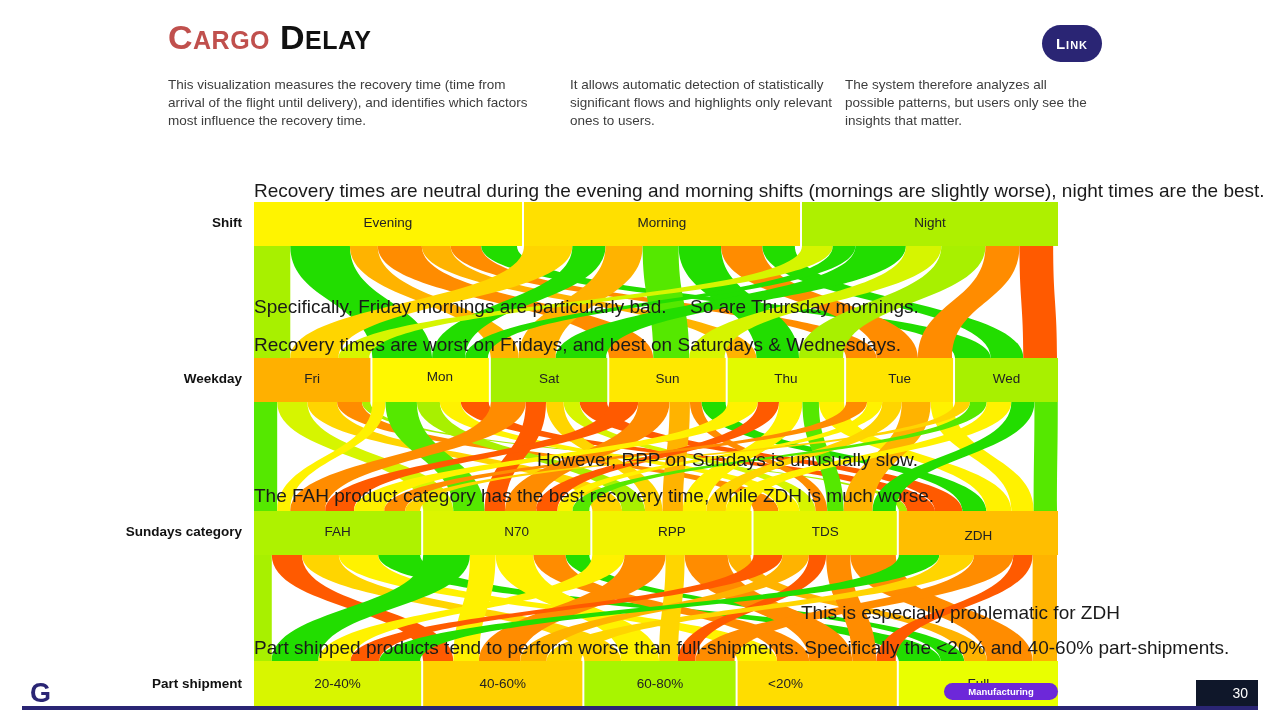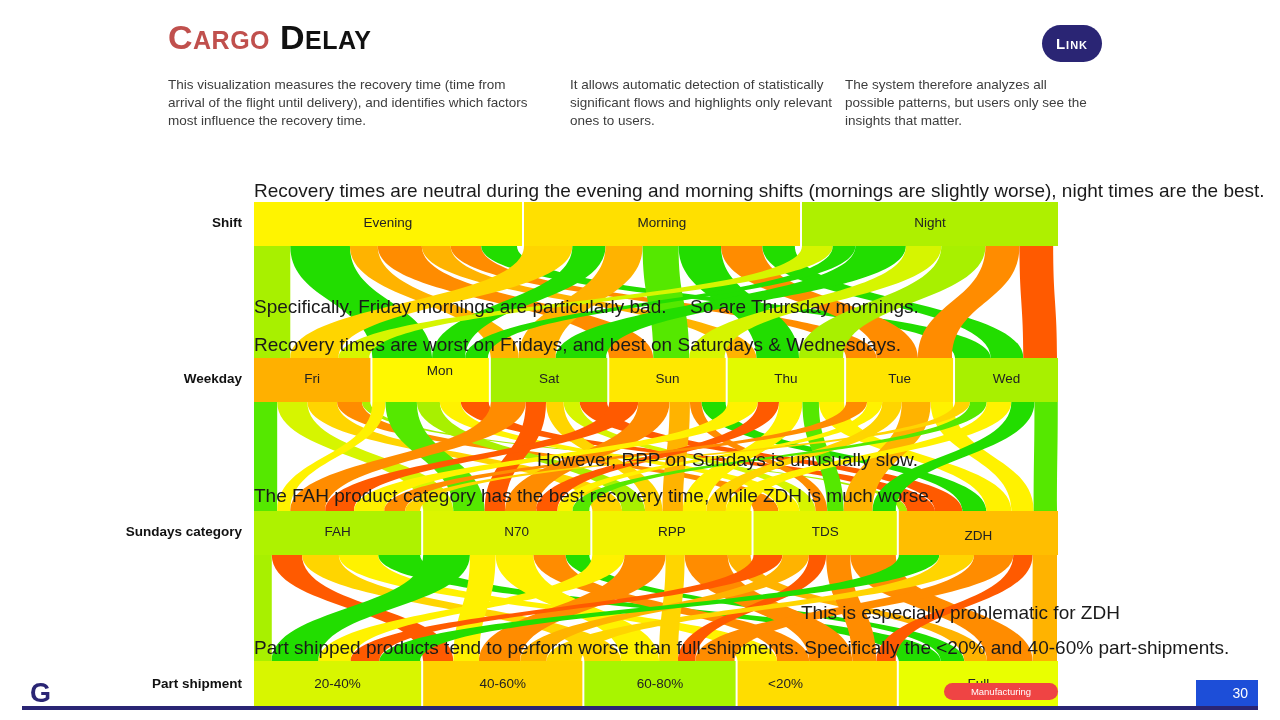--- a/index.html
+++ b/index.html
@@ -68,42 +68,43 @@
     font-size:19px; color:#1a1a1a;
     white-space:nowrap;
     pointer-events:none;
   }
 
   #manufacturing-badge {
     position:absolute;
     left:944px; top:683px;
     width:114px; height:17px;
     border-radius:9px;
-    background:#ef4444; color:#ffffff;
+    background:#6d28d9; color:#ffffff;
     font-size:9.5px;
     display:flex; align-items:center; justify-content:center;
     cursor:pointer;
+    font-weight:bold;
   }
 
   
   #footer-rule {
     position:absolute; left:22px; top:706px;
     width:1236px; height:4px; background:#2a2574;
   }
   #logo-g {
     position:absolute; left:30px; top:681px;
     width:22px; height:24px;
     font-family:"Liberation Sans", sans-serif;
     font-size:27px; font-weight:700; color:#2a2574;
     line-height:24px;
   }
   #page-number {
     position:absolute; left:1196px; top:680px;
     width:62px; height:26px;
-    background:#1d4ed8; color:#ffffff;
+    background:#0f172a; color:#ffffff;
     font-size:14px;
     display:flex; align-items:center; justify-content:flex-end;
     padding-right:10px;
   }
 </style>
 </head>
 <body>
 
 <div id="title"><span class="w1"><span class="cap">C</span><span class="sm">ARGO</span></span>&nbsp;<span class="w2"><span class="cap">D</span><span class="sm">ELAY</span></span></div>
 
@@ -223,21 +224,21 @@
       <div class="row-label" style="top: 43px;">Shift</div>
       <div class="row-label" style="top: 199px;">Weekday</div>
       <div class="row-label" style="top: 352px;">Sundays category</div>
       <div class="row-label" style="top: 504px;">Part shipment</div>
     </div>
   <div id="node-labels">
       <div class="node-label" style="left: 254px; width: 268px; top: 43px;">Evening</div>
       <div class="node-label" style="left: 524px; width: 276px; top: 43px;">Morning</div>
       <div class="node-label" style="left: 802px; width: 256px; top: 43px;">Night</div>
       <div class="node-label" style="left: 254px; width: 116.424px; top: 199px;">Fri</div>
-      <div class="node-label" style="left: 372.424px; width: 135px; top: 191px;">Mon</div>
+      <div class="node-label" style="left: 372.424px; width: 135px; top: 197px;">Mon</div>
       <div class="node-label" style="left: 490.848px; width: 116.424px; top: 199px;">Sat</div>
       <div class="node-label" style="left: 609.272px; width: 116.424px; top: 199px;">Sun</div>
       <div class="node-label" style="left: 727.696px; width: 116.424px; top: 199px;">Thu</div>
       <div class="node-label" style="left: 846.12px; width: 106.92px; top: 199px;">Tue</div>
       <div class="node-label" style="left: 955.04px; width: 102.96px; top: 199px;">Wed</div>
       <div class="node-label" style="left: 254px; width: 167.16px; top: 352px;">FAH</div>
       <div class="node-label" style="left: 423.16px; width: 187px; top: 352px;">N70</div>
       <div class="node-label" style="left: 592.32px; width: 159.2px; top: 352px;">RPP</div>
       <div class="node-label" style="left: 753.52px; width: 143.28px; top: 352px;">TDS</div>
       <div class="node-label" style="left: 898.8px; width: 127px; top: 356px; padding-left: 32px;">ZDH</div>

